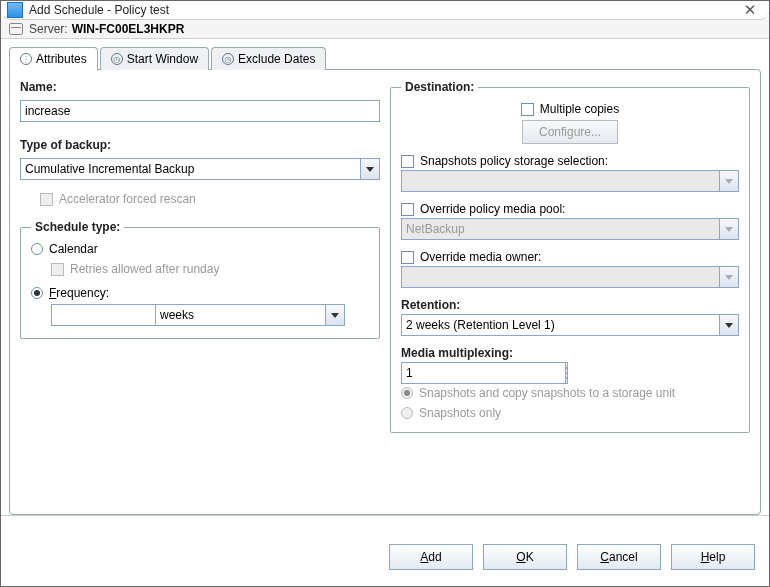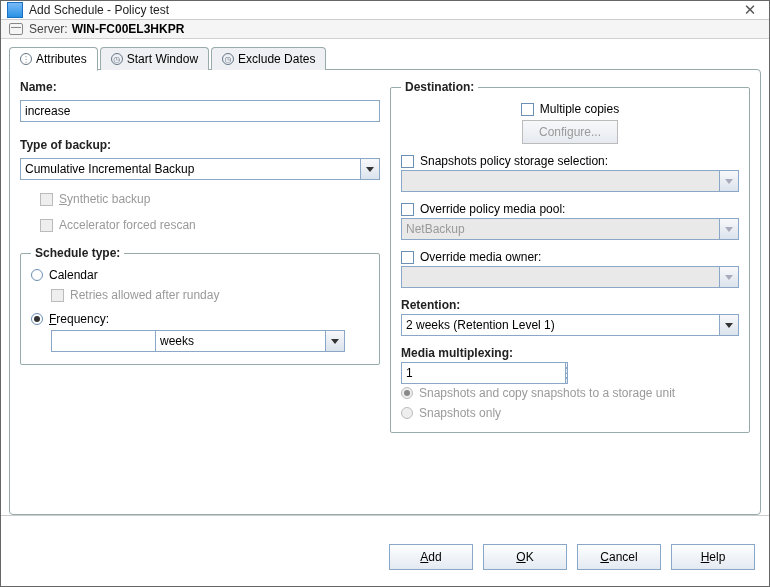--- a/index.html
+++ b/index.html
@@ -1,18 +1,18 @@
 <!DOCTYPE html>
 <html><head>
 <meta charset="utf-8">
 <style>
   * { box-sizing: border-box; font-family: Tahoma, Arial, sans-serif; font-size: 12px; }
   body { margin: 0; background: #fff; width: 770px; height: 587px; overflow: hidden; }
   .window { width: 770px; height: 587px; border: 1px solid #666; display: flex; flex-direction: column; }
-  .titlebar { height: 28px; display: flex; align-items: center; padding: 0 6px; border-bottom: 1px solid #ccc; }
+  .titlebar { height: 28px; display: flex; align-items: center; padding: 0 6px; border-bottom: 1px solid #ccc; border-radius: 10px; }
   .titlebar .icon { width: 16px; height: 16px; margin-right: 6px; background: linear-gradient(#7abaf7,#2a92e4); border: 1px solid #1b70c3; }
   .titlebar .title { flex: 1; color: #222; }
   .titlebar .close { width: 26px; text-align: center; font-size: 15px; color: #555; cursor: pointer; }
   .serverbar { height: 24px; display: flex; align-items: center; padding: 2px 8px; background: #f5f5f5; border-bottom: 1px solid #d0d0d0; }
   .server-icon { width: 14px; height: 12px; margin-right: 6px; border: 1px solid #888; border-radius: 2px; position: relative; }
   .server-icon::after { content: ""; position: absolute; left: 1px; right: 1px; top: 3px; height: 1px; background: #888; }
   .serverbar .svlabel { color: #444; margin-right: 4px; }
   .serverbar .svname { color: #000000; font-weight: bold; }
   .tabs-wrap { padding: 8px 8px 0 8px; }
   .tabs { display: flex; gap: 2px; position: relative; z-index: 2; }
@@ -107,24 +107,20 @@
         <span class="label mt10">Type of backup:</span>
         <div class="select">
           <input type="text" readonly="" value="Cumulative Incremental Backup" style="">
           <div class="arrow">
               <div class="arrow-down"></div>
             </div>
         </div>
 
         <div class="checkbox disabled indent mt6">
           <span class="box"></span>
-          <span class="cblabel"><span class="mn">S</span>ynthetic backup</span>
-        </div>
-        <div class="checkbox disabled indent mt6">
-          <span class="box"></span>
           <span class="cblabel">Accelerator forced rescan</span>
         </div>
 
         <fieldset class="group">
           <legend>Schedule type:</legend>
           <div class="radio">
             <span class="dot"></span>
             <span class="rlabel">Calendar</span>
           </div>
           <div class="checkbox disabled indent mt6">

